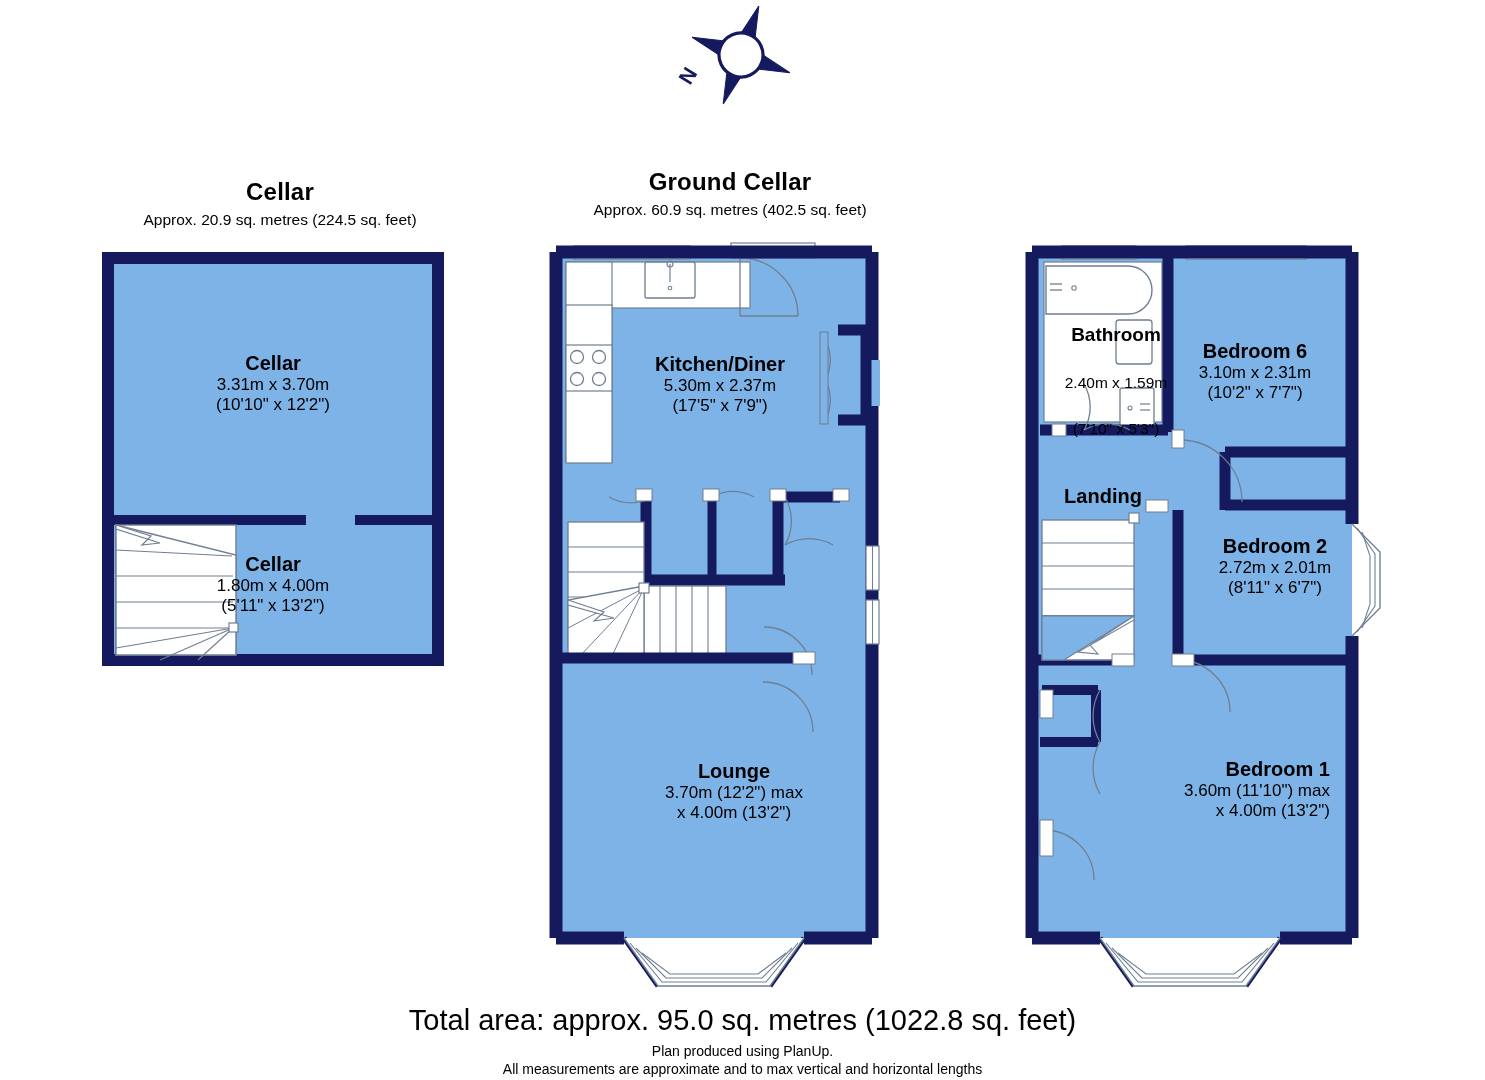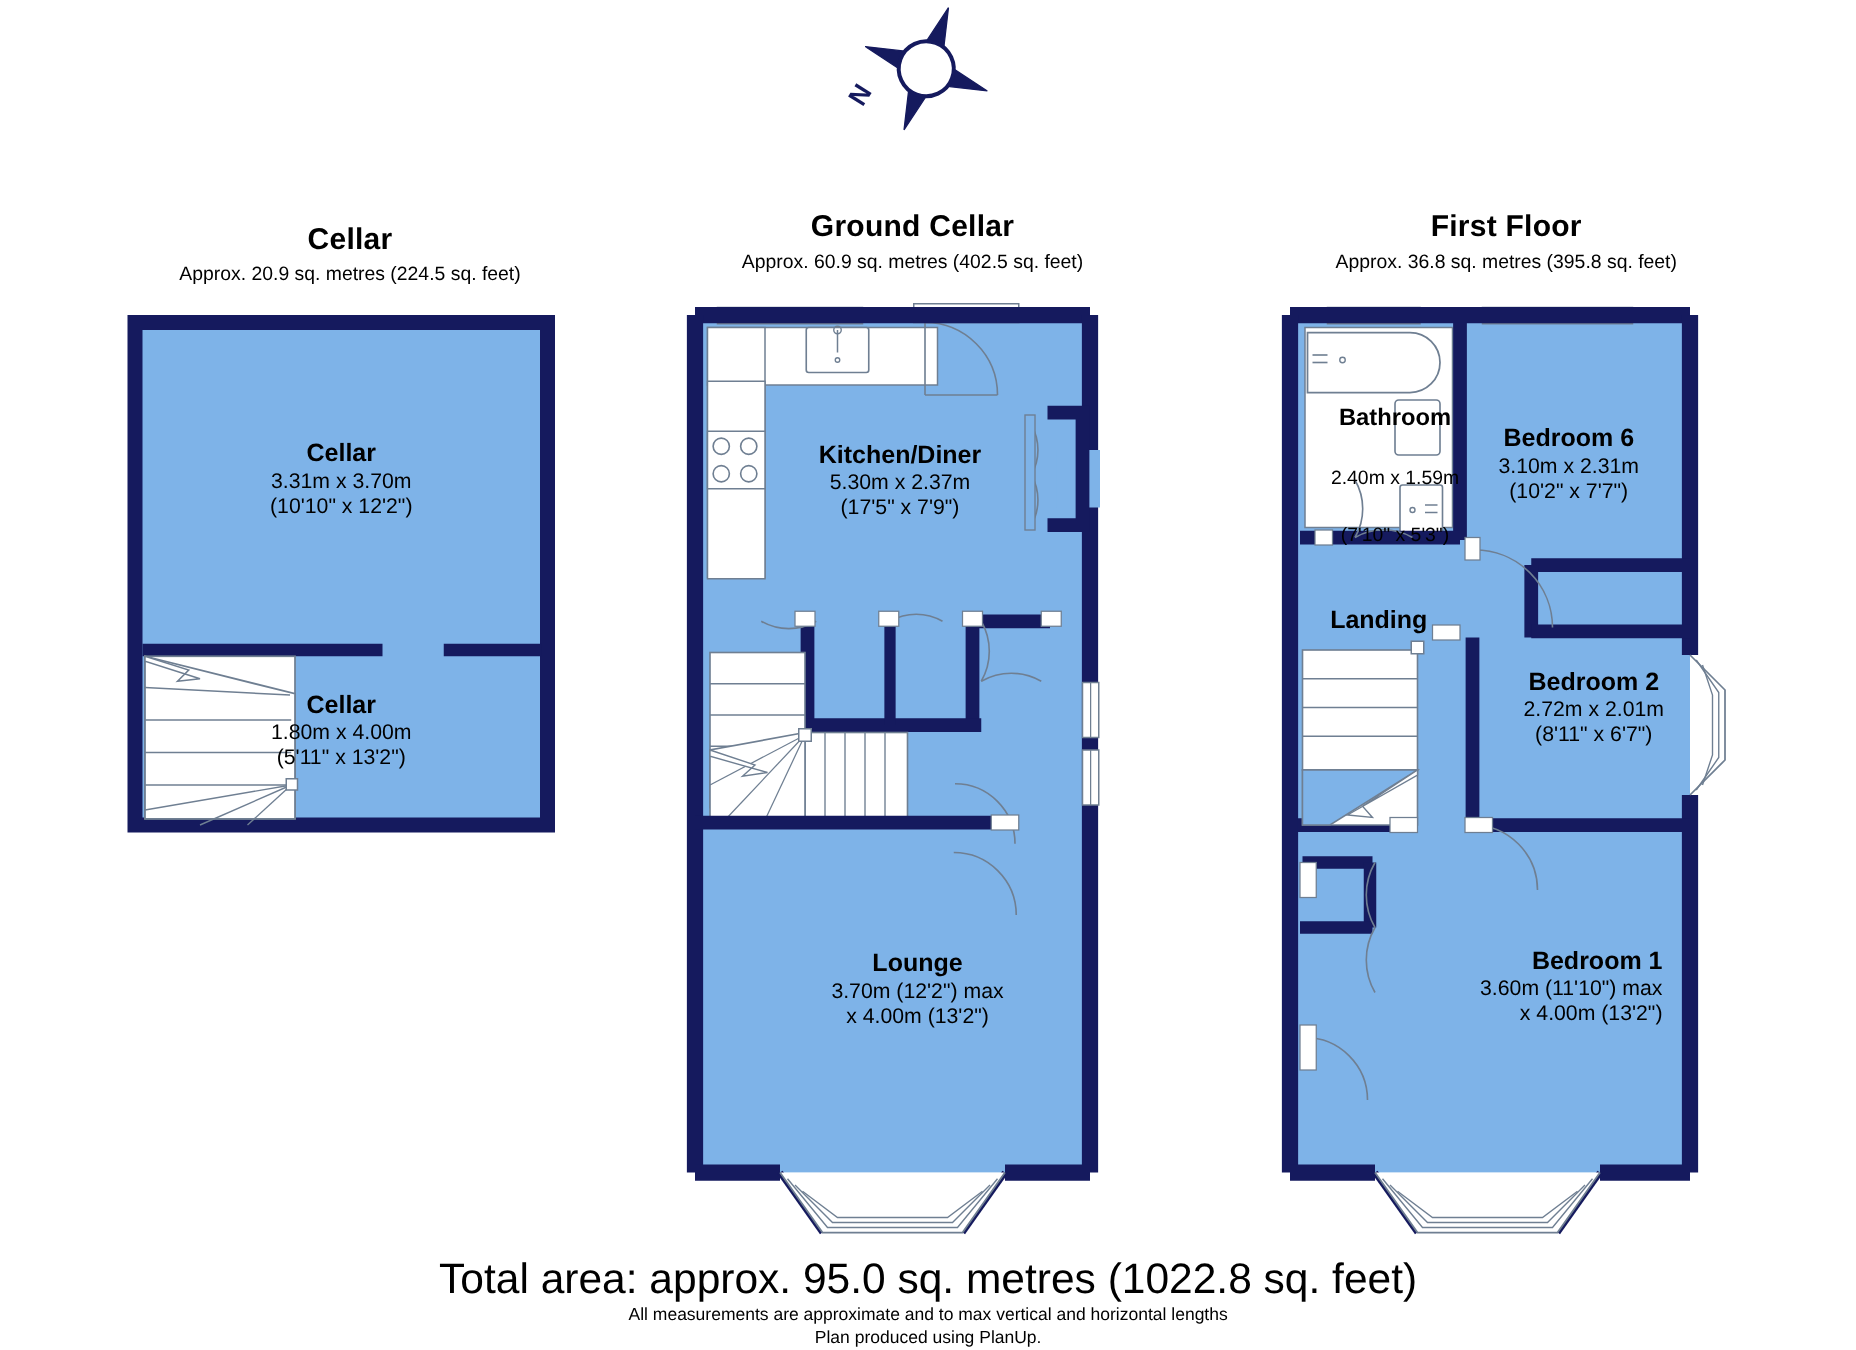--- a/index.html
+++ b/index.html
@@ -24,21 +24,21 @@
 
   
   .rm{position:absolute;text-align:center;z-index:8;line-height:1.16;}
   .rm .n{font-size:20px;font-weight:bold;white-space:nowrap;}
   .rm .d{font-size:17px;white-space:nowrap;}
   .rm.sm .n{font-size:19px;}
   .rm.sm .d{font-size:15.5px;margin-top:28px;}
 
   
   .foot{position:absolute;left:0;width:1485px;text-align:center;z-index:9;}
-  .foot .big{font-size:34px;}
+  .foot .big{font-size:29px;}
   .foot .small{font-size:14px;line-height:1.3;}
 </style>
 </head>
 <body>
 
 <div id="stage">
 
   <svg class="plan" width="1485" height="1080" style="z-index:1">
     <defs>
       <radialGradient id="wmg" cx="42%" cy="35%" r="72%">
@@ -71,24 +71,20 @@
     <text x="690" y="86" font-family="Liberation Sans, sans-serif" font-size="21" font-weight="bold" fill="#151a5e" transform="rotate(-58 690 86)">N</text>
   </svg>
 
   <div class="sect" style="left:85px;top:178px;width:390px;">
     <div class="t">Cellar</div>
     <div class="s">Approx. 20.9 sq. metres (224.5 sq. feet)</div>
   </div>
   <div class="sect" style="left:530px;top:168px;width:400px;">
     <div class="t">Ground Cellar</div>
     <div class="s">Approx. 60.9 sq. metres (402.5 sq. feet)</div>
-  </div>
-  <div class="sect" style="left:1005px;top:168px;width:400px;">
-    <div class="t">First Floor</div>
-    <div class="s">Approx. 36.8 sq. metres (395.8 sq. feet)</div>
   </div>
 
   <svg class="plan" width="1485" height="1080">
     <defs>
       <g id="na"></g>
     </defs>
 
     <g>
 
       <rect x="108" y="258" width="330" height="402" fill="#7eb3e8"></rect>
@@ -366,17 +362,17 @@
   <div class="rm" style="left:1100px;top:758px;width:230px;text-align:right;">
     <div class="n">Bedroom 1</div>
     <div class="d">3.60m (11'10") max</div>
     <div class="d">x 4.00m (13'2")</div>
   </div>
 
   <div class="foot" style="top:1004px;">
     <div class="big">Total area: approx. 95.0 sq. metres (1022.8 sq. feet)</div>
   </div>
   <div class="foot" style="top:1042px;">
+    <div class="small">Plan produced using PlanUp.</div>
     <div class="small">All measurements are approximate and to max vertical and horizontal lengths</div>
-    <div class="small">Plan produced using PlanUp.</div>
   </div>
 
 </div>
 
 </body></html>

